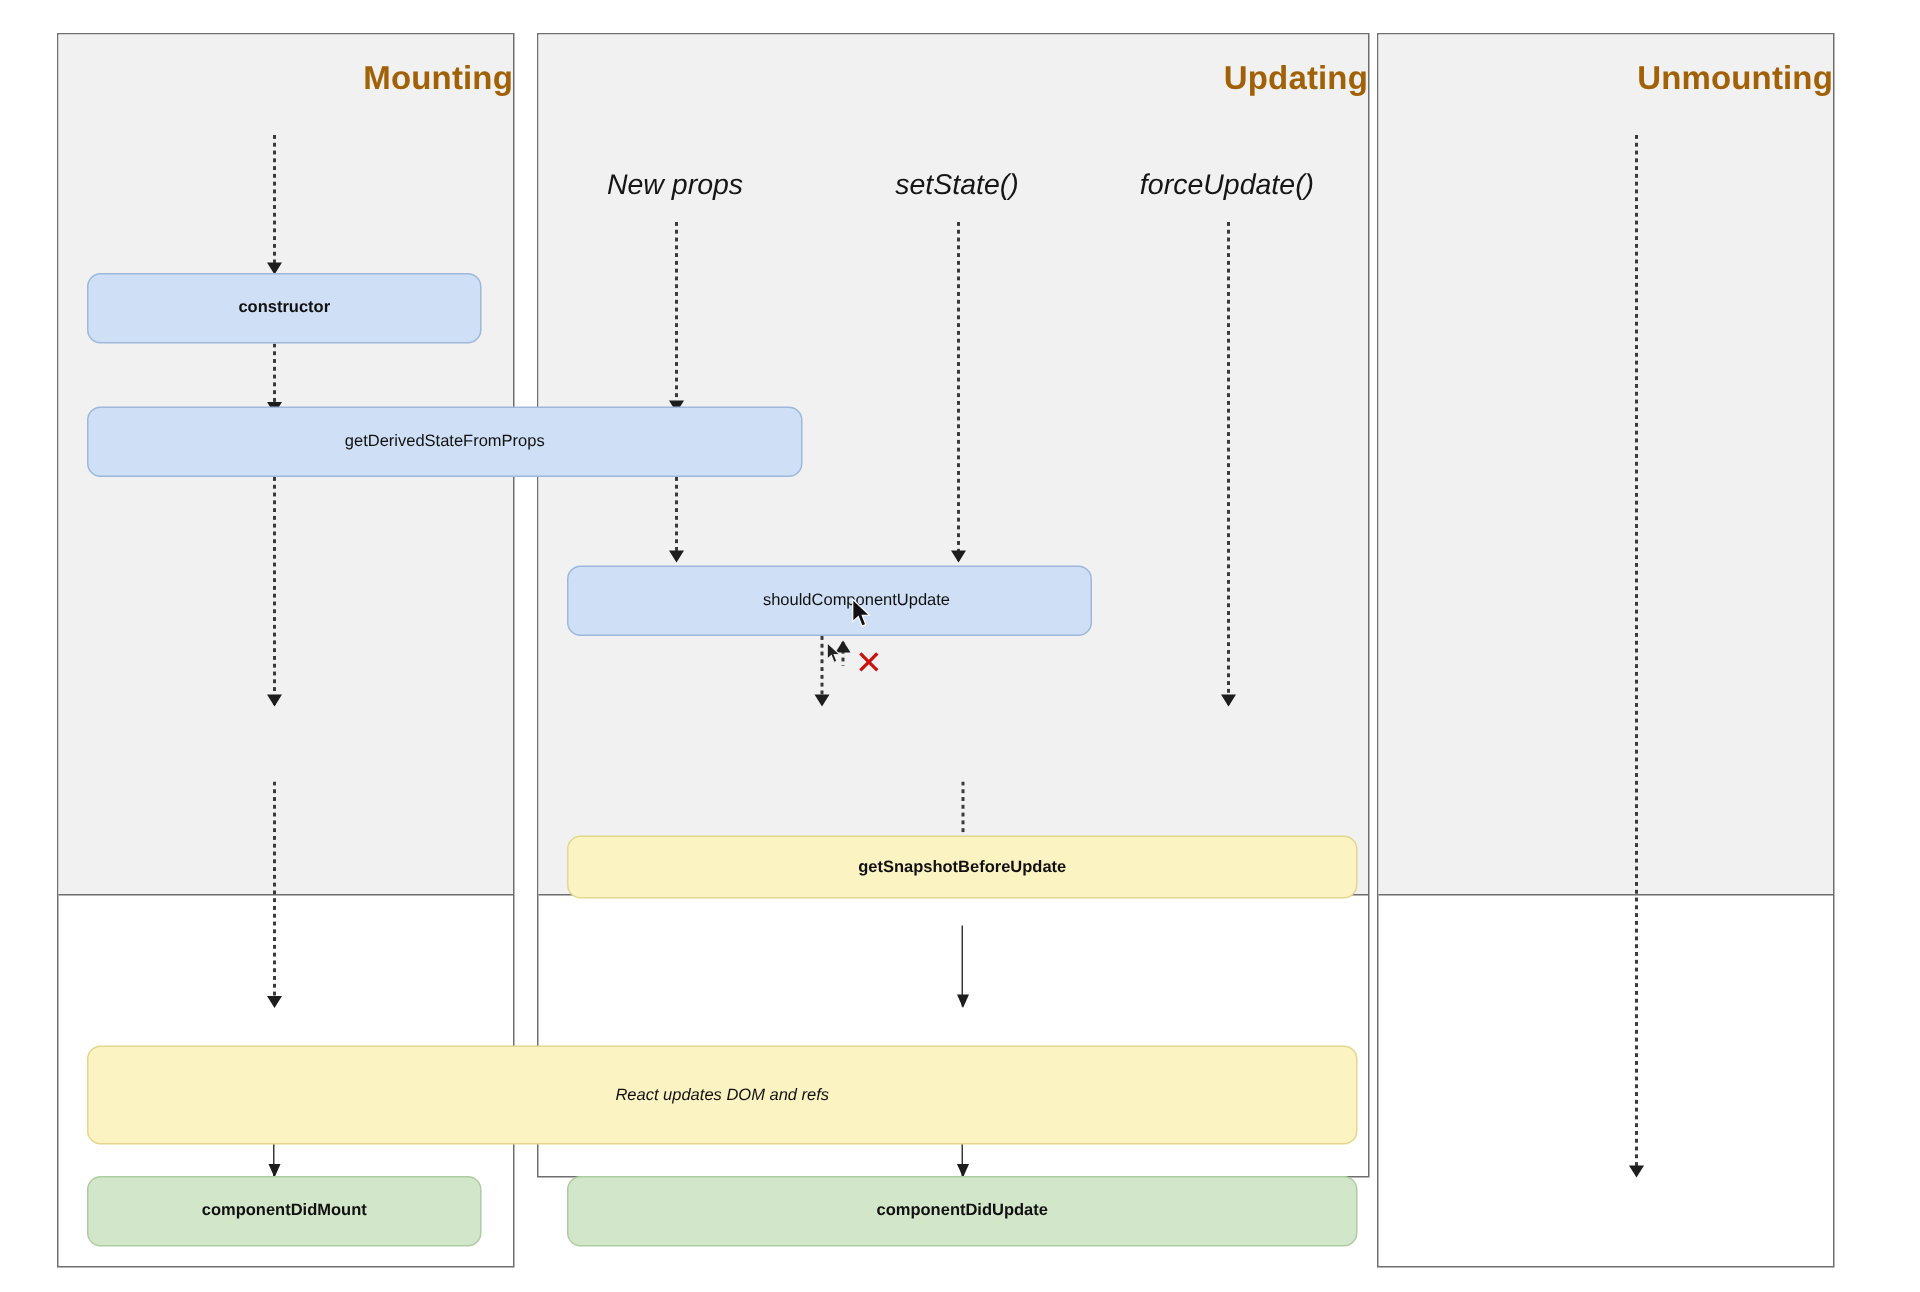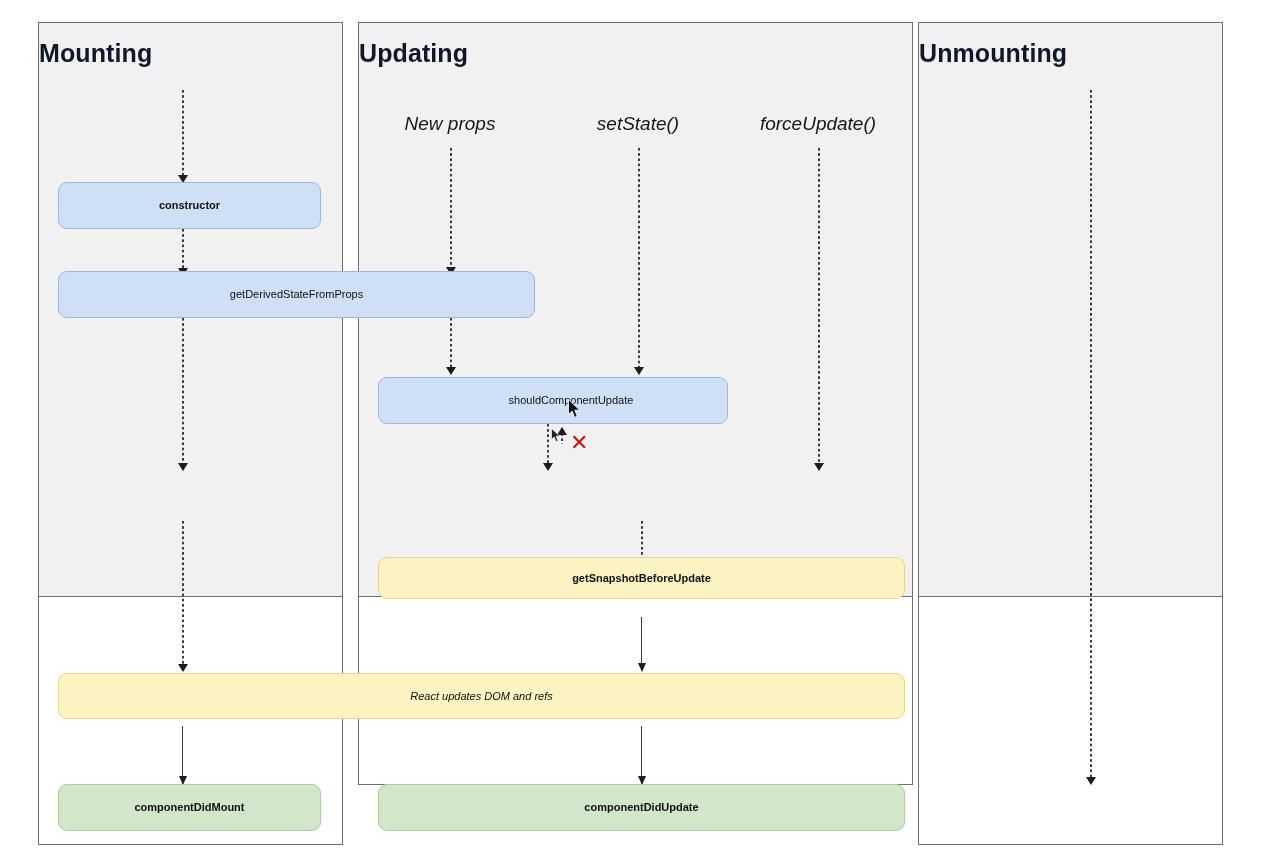--- a/index.html
+++ b/index.html
@@ -35,24 +35,24 @@
     right: 0;
     background: #f1f1f1;
     border-bottom: 1.5px solid #6e6e6e;
     box-sizing: border-box;
   }
   .panel-title {
     position: absolute;
     left: 0;
     right: 0;
     top: 16px;
-    text-align: left;
-    font-size: 25px;
+    text-align: right;
+    font-size: 22px;
     font-weight: bold;
-    color: #0f172a;
+    color: #a16207;
     letter-spacing: 0.1px;
   }
 
   
   .node {
     position: absolute;
     box-sizing: border-box;
     border-radius: 9px;
     display: flex;
     align-items: center;
@@ -252,21 +252,21 @@
 
   <div class="node blue bold" style="left:58px; top:182px; width:263px; height:47px;">constructor</div>
 
   <div class="node blue" style="left:58px; top:271px; width:477px; height:47px;">getDerivedStateFromProps</div>
 
   <div class="node blue" style="left:378px; top:377px; width:350px; height:47px;padding-left:36px;">shouldComponentUpdate</div>
 
 
   <div class="node yellow" style="left:378px; top:557px; width:527px; height:42px;font-weight:bold;">getSnapshotBeforeUpdate</div>
 
-  <div class="node yellow italic" style="left:58px; top:673px; width:847px; height:46px;">React updates DOM and refs</div>
+  <div class="node yellow italic" style="left:58px; top:697px; width:847px; height:66px;">React updates DOM and refs</div>
 
   <div class="node green bold" style="left:378px; top:784px; width:527px; height:47px;">componentDidUpdate</div>
 
   <div class="node green bold" style="left:58px; top:784px; width:263px; height:47px;">componentDidMount</div>
 
 
   <div class="cursor" style="left:568px; top:399px;">
     <svg width="14" height="20" viewBox="0 0 14 20">
       <path d="M0.5 0.5 L0.5 15.5 L4.2 12.1 L6.7 18.4 L9.2 17.3 L6.8 11.2 L11.6 11.0 Z" fill="#111111" stroke="#ffffff" stroke-width="0.8"></path>
     </svg>

